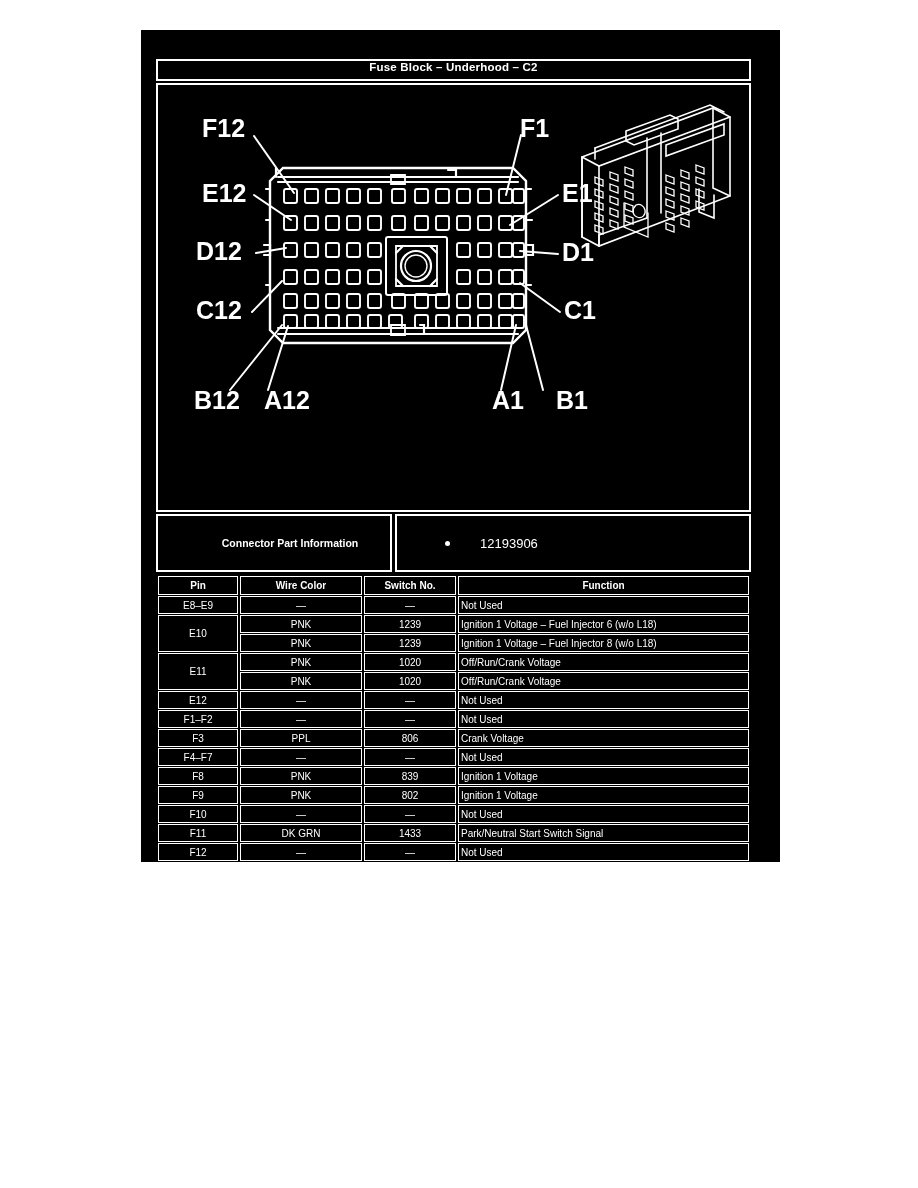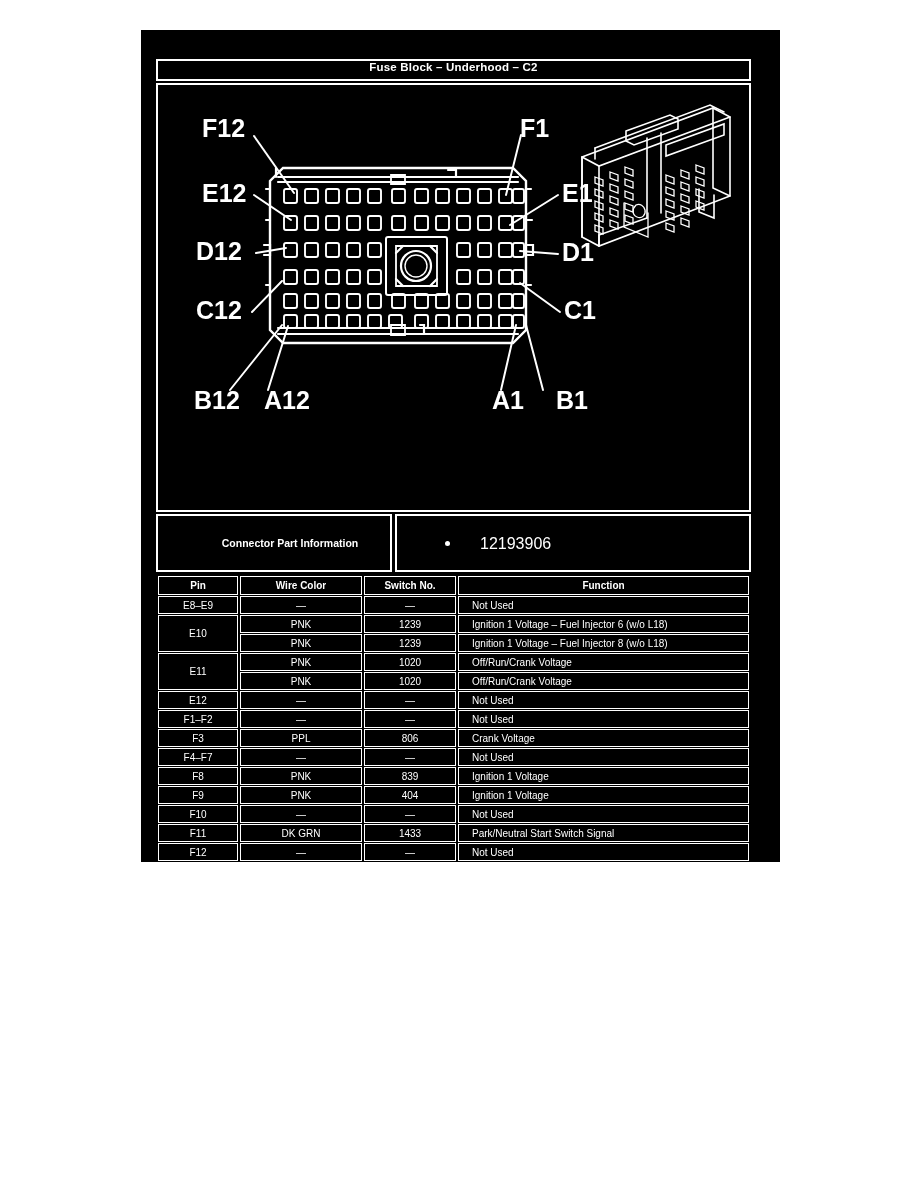--- a/index.html
+++ b/index.html
@@ -92,21 +92,21 @@
     box-sizing: border-box;
     display: flex;
     flex-direction: column;
     justify-content: center;
     padding-left: 48px;
   }
   .info-bullet-row {
     display: flex;
     align-items: center;
     color: #ffffff;
-    font-size: 16px;
+    font-size: 13px;
     line-height: 17px;
   }
   .info-bullet-dot {
     width: 5px;
     height: 5px;
     border-radius: 50%;
     background: #ffffff;
     margin-right: 30px;
     flex: none;
   }
@@ -124,21 +124,21 @@
     width: 595px;
     table-layout: fixed;
   }
   table.pin-table td,
   table.pin-table th {
     background: #000000;
     color: #ffffff;
     border: 1px solid #ffffff;
     font-size: 10px;
     height: 18px;
-    padding: 0 13px;
+    padding: 0 2px;
     box-sizing: border-box;
     overflow: hidden;
     white-space: nowrap;
   }
   table.pin-table th {
     font-weight: bold;
     text-align: center;
     height: 19px;
   }
   .col-pin    { width: 80px;  text-align: center; }
@@ -463,21 +463,21 @@
           </tr>
           <tr>
             <td class="cell-pin">F8</td>
             <td class="cell-wire">PNK</td>
             <td class="cell-circ">839</td>
             <td class="cell-func">Ignition 1 Voltage</td>
           </tr>
           <tr>
             <td class="cell-pin">F9</td>
             <td class="cell-wire">PNK</td>
-            <td class="cell-circ">404</td>
+            <td class="cell-circ">802</td>
             <td class="cell-func">Ignition 1 Voltage</td>
           </tr>
           <tr>
             <td class="cell-pin">F10</td>
             <td class="cell-wire">—</td>
             <td class="cell-circ">—</td>
             <td class="cell-func">Not Used</td>
           </tr>
           <tr>
             <td class="cell-pin">F11</td>

